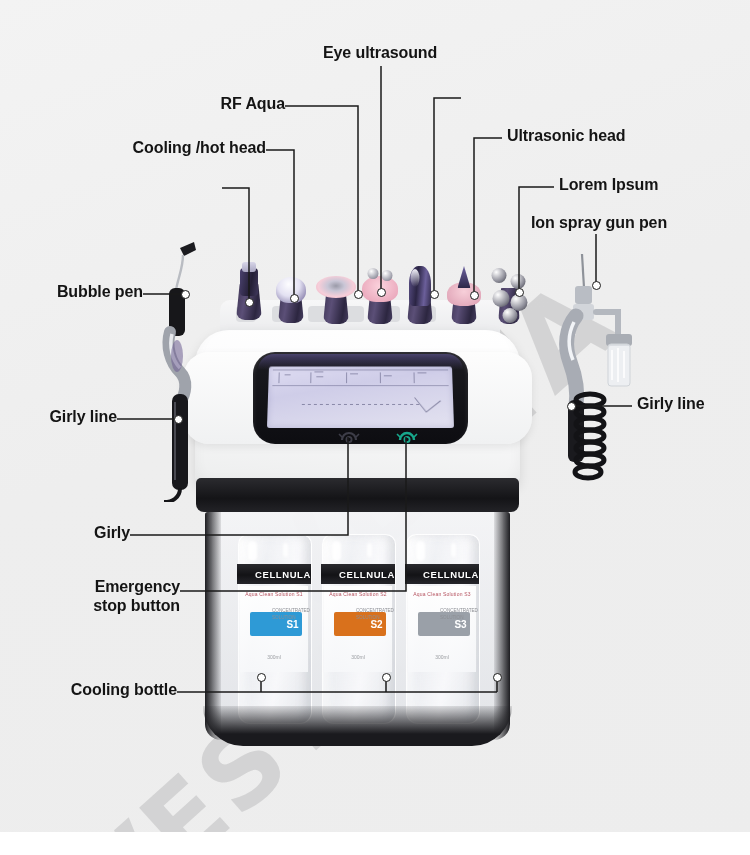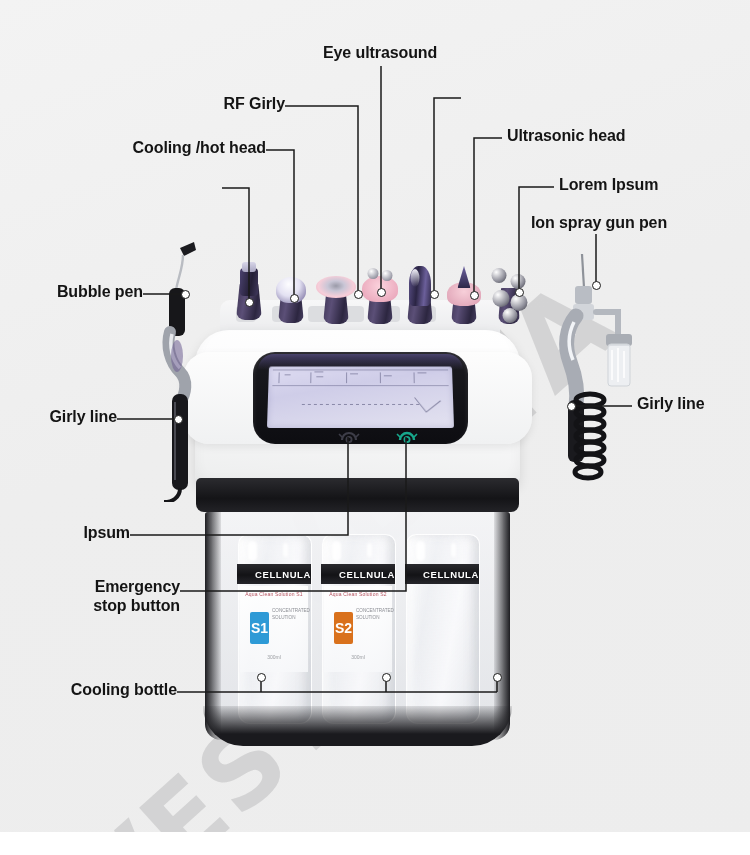--- a/index.html
+++ b/index.html
@@ -153,22 +153,22 @@
     background:linear-gradient(180deg,#2a2a2e,#131316 55%,#26262b);
     display:flex;align-items:center;justify-content:flex-end;
   }
   .bbrand{color:#fff;font-size:9.5px;font-weight:bold;letter-spacing:0.6px;font-family:"Liberation Sans",sans-serif;}
   .blabel{
     position:absolute;left:2px;top:52px;width:68px;height:86px;
     background:linear-gradient(180deg,rgba(255,255,255,0.93),rgba(247,248,250,0.86));
   }
   .bsub{position:absolute;left:0;top:5px;width:68px;text-align:center;font-size:5px;color:#b5525f;letter-spacing:0.2px;}
   .bchip{
-    position:absolute;left:10px;top:26px;width:19px;height:32px;border-radius:2px;
-    color:#fff;font-size:14px;font-weight:bold;display:flex;align-items:center;justify-content:center;
+    position:absolute;left:10px;top:26px;width:19px;height:24px;border-radius:2px;
+    color:#fff;font-size:10px;font-weight:bold;display:flex;align-items:center;justify-content:center;padding-left:33px;
   }
   .bdesc{position:absolute;left:32px;top:22px;width:34px;font-size:4.6px;line-height:1.5;color:#8d8f95;}
   .bvol{position:absolute;left:0;top:68px;width:68px;text-align:center;font-size:5px;color:#9a9ca1;}
   .bshine{position:absolute;left:9px;top:6px;width:9px;height:20px;background:rgba(255,255,255,0.9);border-radius:5px;filter:blur(1px);}
   .bshine2{position:absolute;left:44px;top:8px;width:5px;height:14px;background:rgba(255,255,255,0.8);border-radius:3px;filter:blur(1px);}
   
   #penL{position:absolute;left:160px;top:236px;width:46px;height:260px;}
   #penR{position:absolute;left:556px;top:250px;width:44px;height:240px;}
   
   .dot{
@@ -223,20 +223,26 @@
       </div>
     </div>
 
     <div class="bottle" style="left:406px">
       <div class="bglass">
         <div class="bshine"></div>
         <div class="bshine2"></div>
       </div>
       <div class="bcapband">
         <span class="bbrand">CELLNULA</span>
+      </div>
+      <div class="blabel">
+        <div class="bsub">Aqua Clean Solution S3</div>
+        <div class="bchip" style="background:#9aa0a8">S3</div>
+        <div class="bdesc">CONCENTRATED SOLUTION</div>
+        <div class="bvol">300ml</div>
       </div>
     </div>
 
     <div class="mv" id="cabsideL"></div>
     <div class="mv" id="cabsideR"></div>
     <div class="mv" id="cabfoot"></div>
 
     <div class="mv" id="tray"></div>
     <div class="mv traynotch" style="left:236px"></div>
     <div class="mv traynotch" style="left:272px"></div>
@@ -416,30 +422,30 @@
   <div class="dot" style="left:470px;top:291px"></div>
   <div class="dot" style="left:515px;top:288px"></div>
   <div class="dot" style="left:592px;top:281px"></div>
   <div class="dot" style="left:567px;top:402px"></div>
   <div class="dot" style="left:257px;top:673px"></div>
   <div class="dot" style="left:382px;top:673px"></div>
   <div class="dot" style="left:493px;top:673px"></div>
 
   <div class="lbl" style="left:323px;top:44px">Eye ultrasound</div>
 
-  <div class="lbl r" style="left:155px;top:95px;width:130px">RF Girly</div>
+  <div class="lbl r" style="left:155px;top:95px;width:130px">RF Aqua</div>
 
   <div class="lbl r" style="left:96px;top:139px;width:170px">Cooling /hot head</div>
 
 
   <div class="lbl r" style="left:23px;top:283px;width:120px">Bubble pen</div>
 
   <div class="lbl r" style="left:17px;top:408px;width:100px">Girly line</div>
 
-  <div class="lbl r" style="left:40px;top:524px;width:90px">Ipsum</div>
+  <div class="lbl r" style="left:40px;top:524px;width:90px">Girly</div>
 
   <div class="lbl r" style="left:30px;top:578px;width:150px">Emergency
 stop button</div>
 
   <div class="lbl r" style="left:27px;top:681px;width:150px">Cooling bottle</div>
 
 
   <div class="lbl" style="left:507px;top:127px">Ultrasonic head</div>
 
   <div class="lbl" style="left:559px;top:176px">Lorem Ipsum</div>

